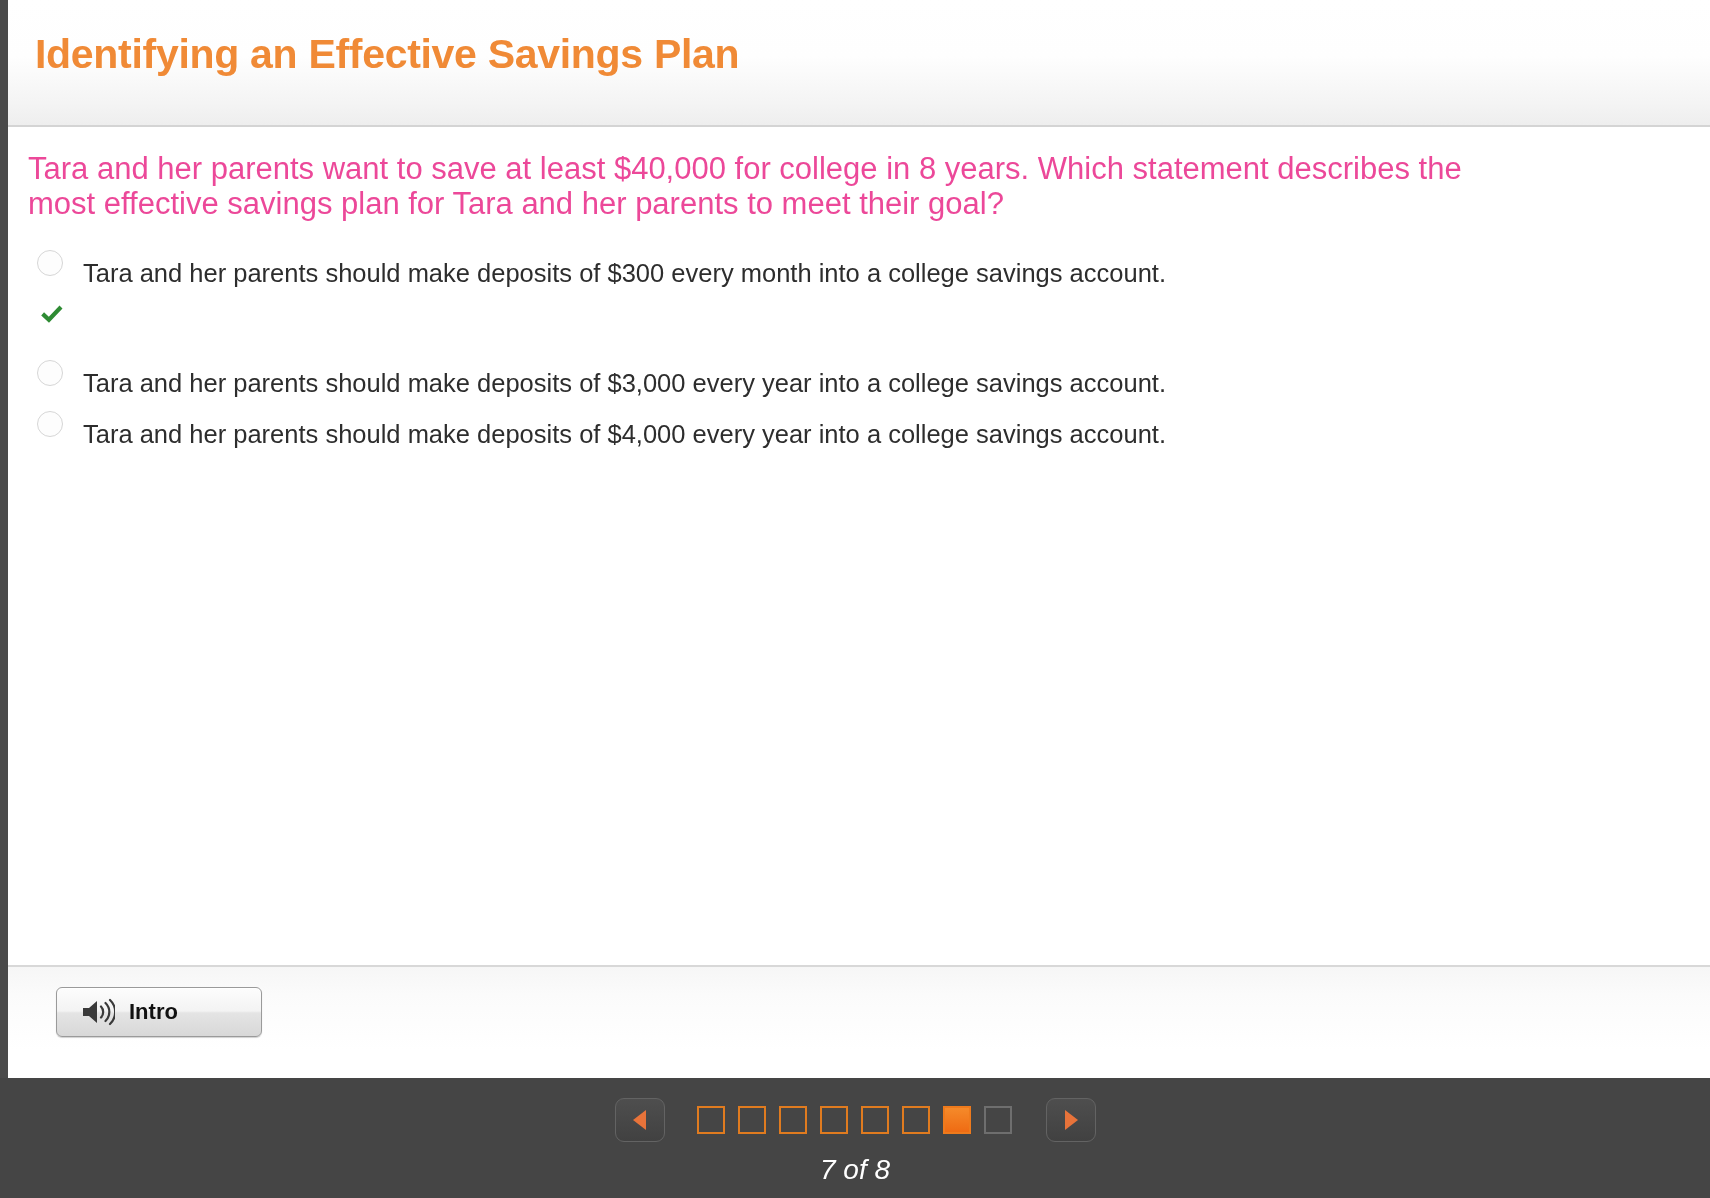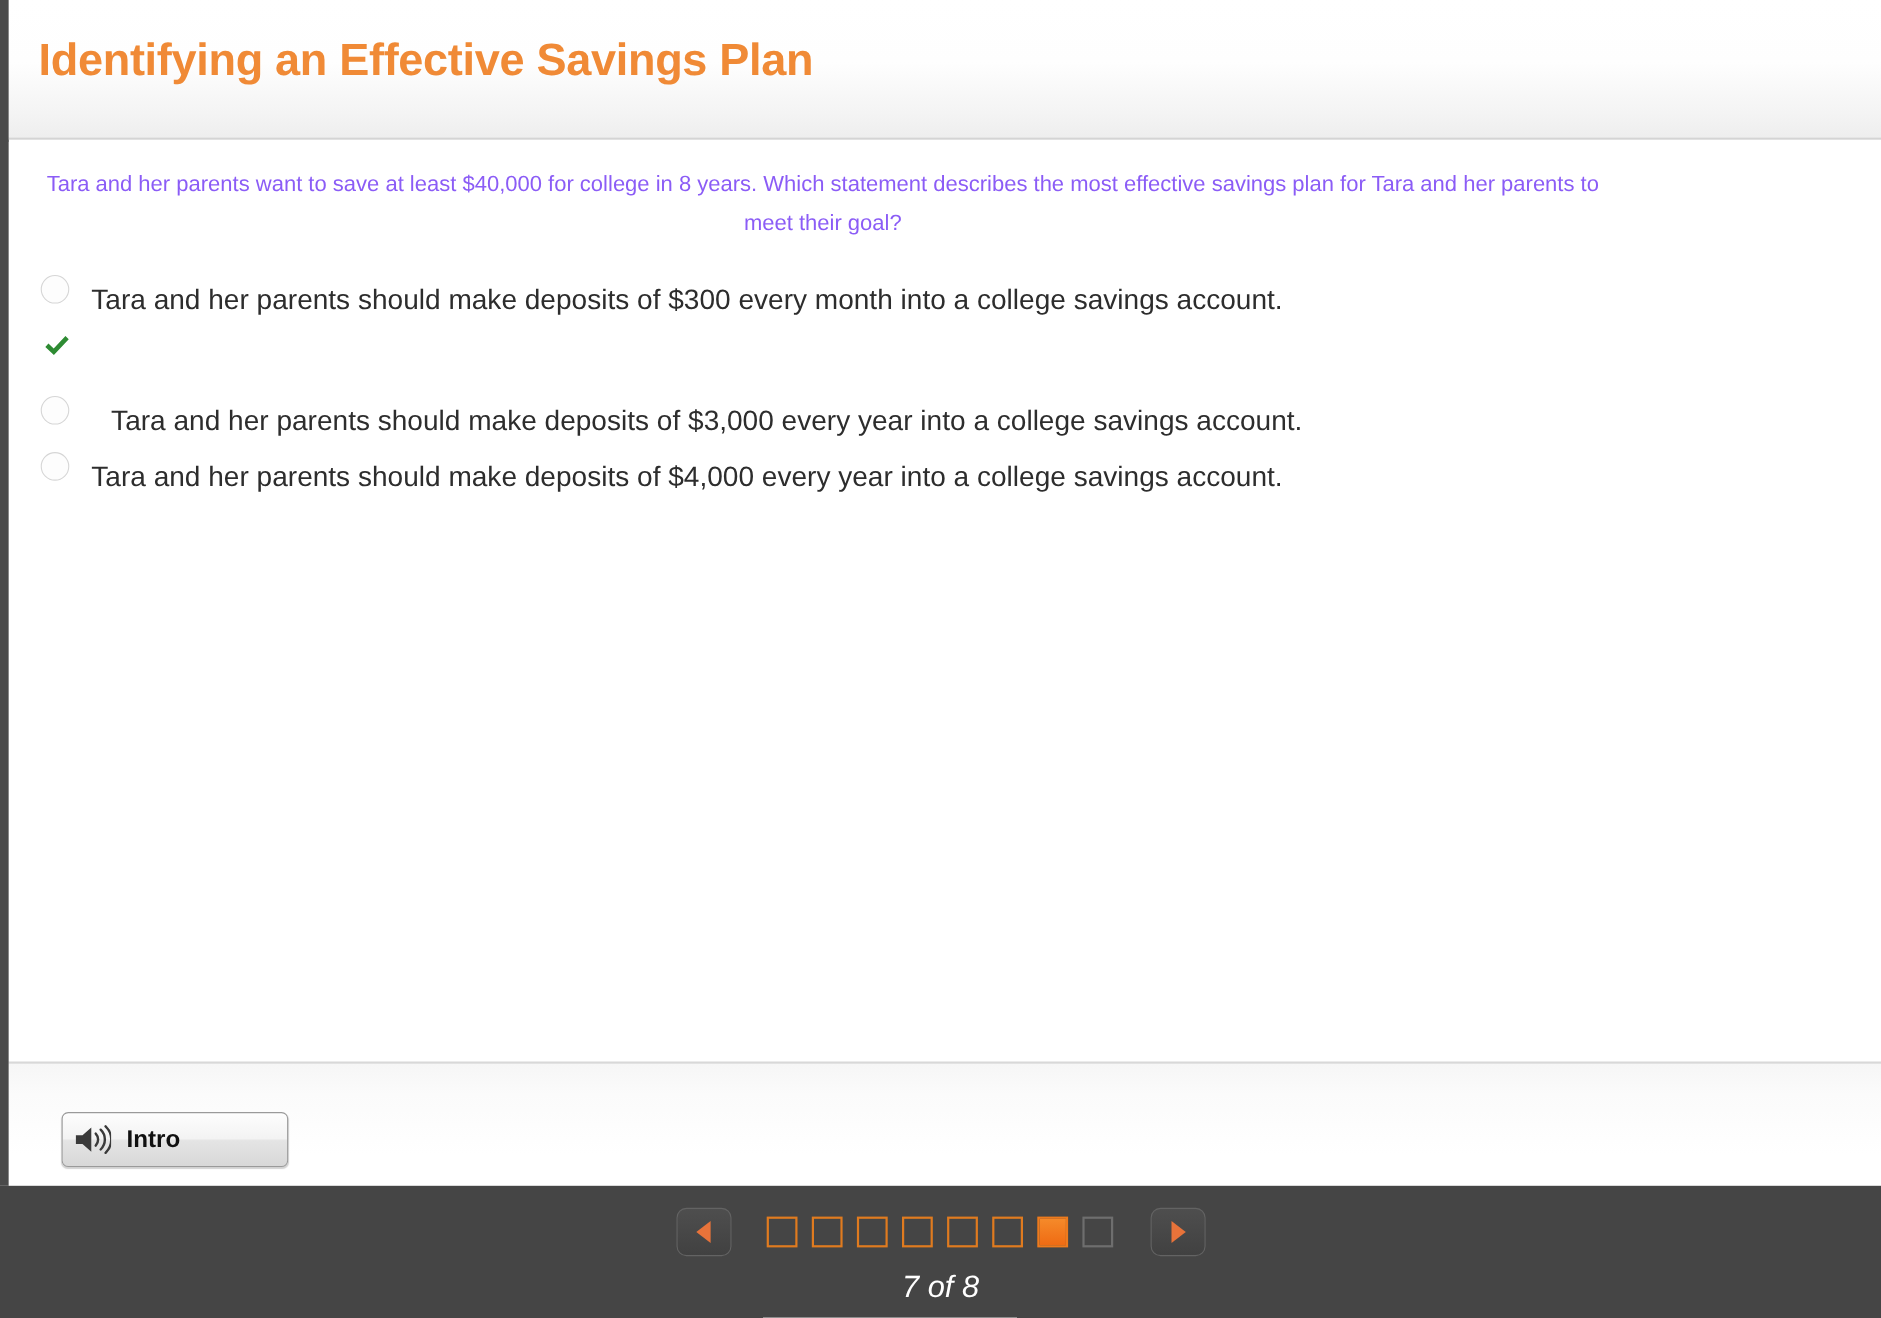--- a/index.html
+++ b/index.html
@@ -55,39 +55,38 @@
     width: 1702px;
     height: 836px;
     background: #ffffff;
   }
 
   .question {
     position: absolute;
     left: 20px;
     top: 22px;
     width: 1440px;
-    font-size: 20px;
+    font-size: 31px;
     line-height: 35px;
-    color: #8b5cf6;
-    text-align: center;
+    color: #ec4899;
   }
 
   .options {
     position: absolute;
     left: 20px;
     top: 108px;
     width: 1450px;
   }
   .option-row {
     position: relative;
     height: 51px;
     display: flex;
     align-items: flex-end;
   }
-  .option-row.gap-before { margin-top: 8px; gap: 18px; }
+  .option-row.gap-before { margin-top: 8px; }
 
   .marker {
     position: relative;
     width: 44px;
     min-width: 44px;
     height: 51px;
     display: flex;
     align-items: center;
     justify-content: flex-start;
     padding-left: 9px;
@@ -127,23 +126,22 @@
     left: 48px;
     top: 20px;
     width: 206px;
     height: 50px;
     border: 1px solid #9a9a9a;
     border-radius: 6px;
     background: linear-gradient(180deg,#fdfdfd 0%,#f3f3f3 48%,#e4e4e4 52%,#d8d8d8 100%);
     box-shadow: 0 1px 1px rgba(0,0,0,0.18), inset 0 1px 0 #ffffff;
     display: flex;
     align-items: center;
-    padding-left: 10px;
+    padding-left: 24px;
     cursor: pointer;
-    margin-top: 24px;
   }
   .speaker-icon { width: 34px; height: 28px; display:block; }
   .audio-label {
     font-size: 22px;
     font-weight: bold;
     color: #111111;
     margin-left: 14px;
   }
 
   

